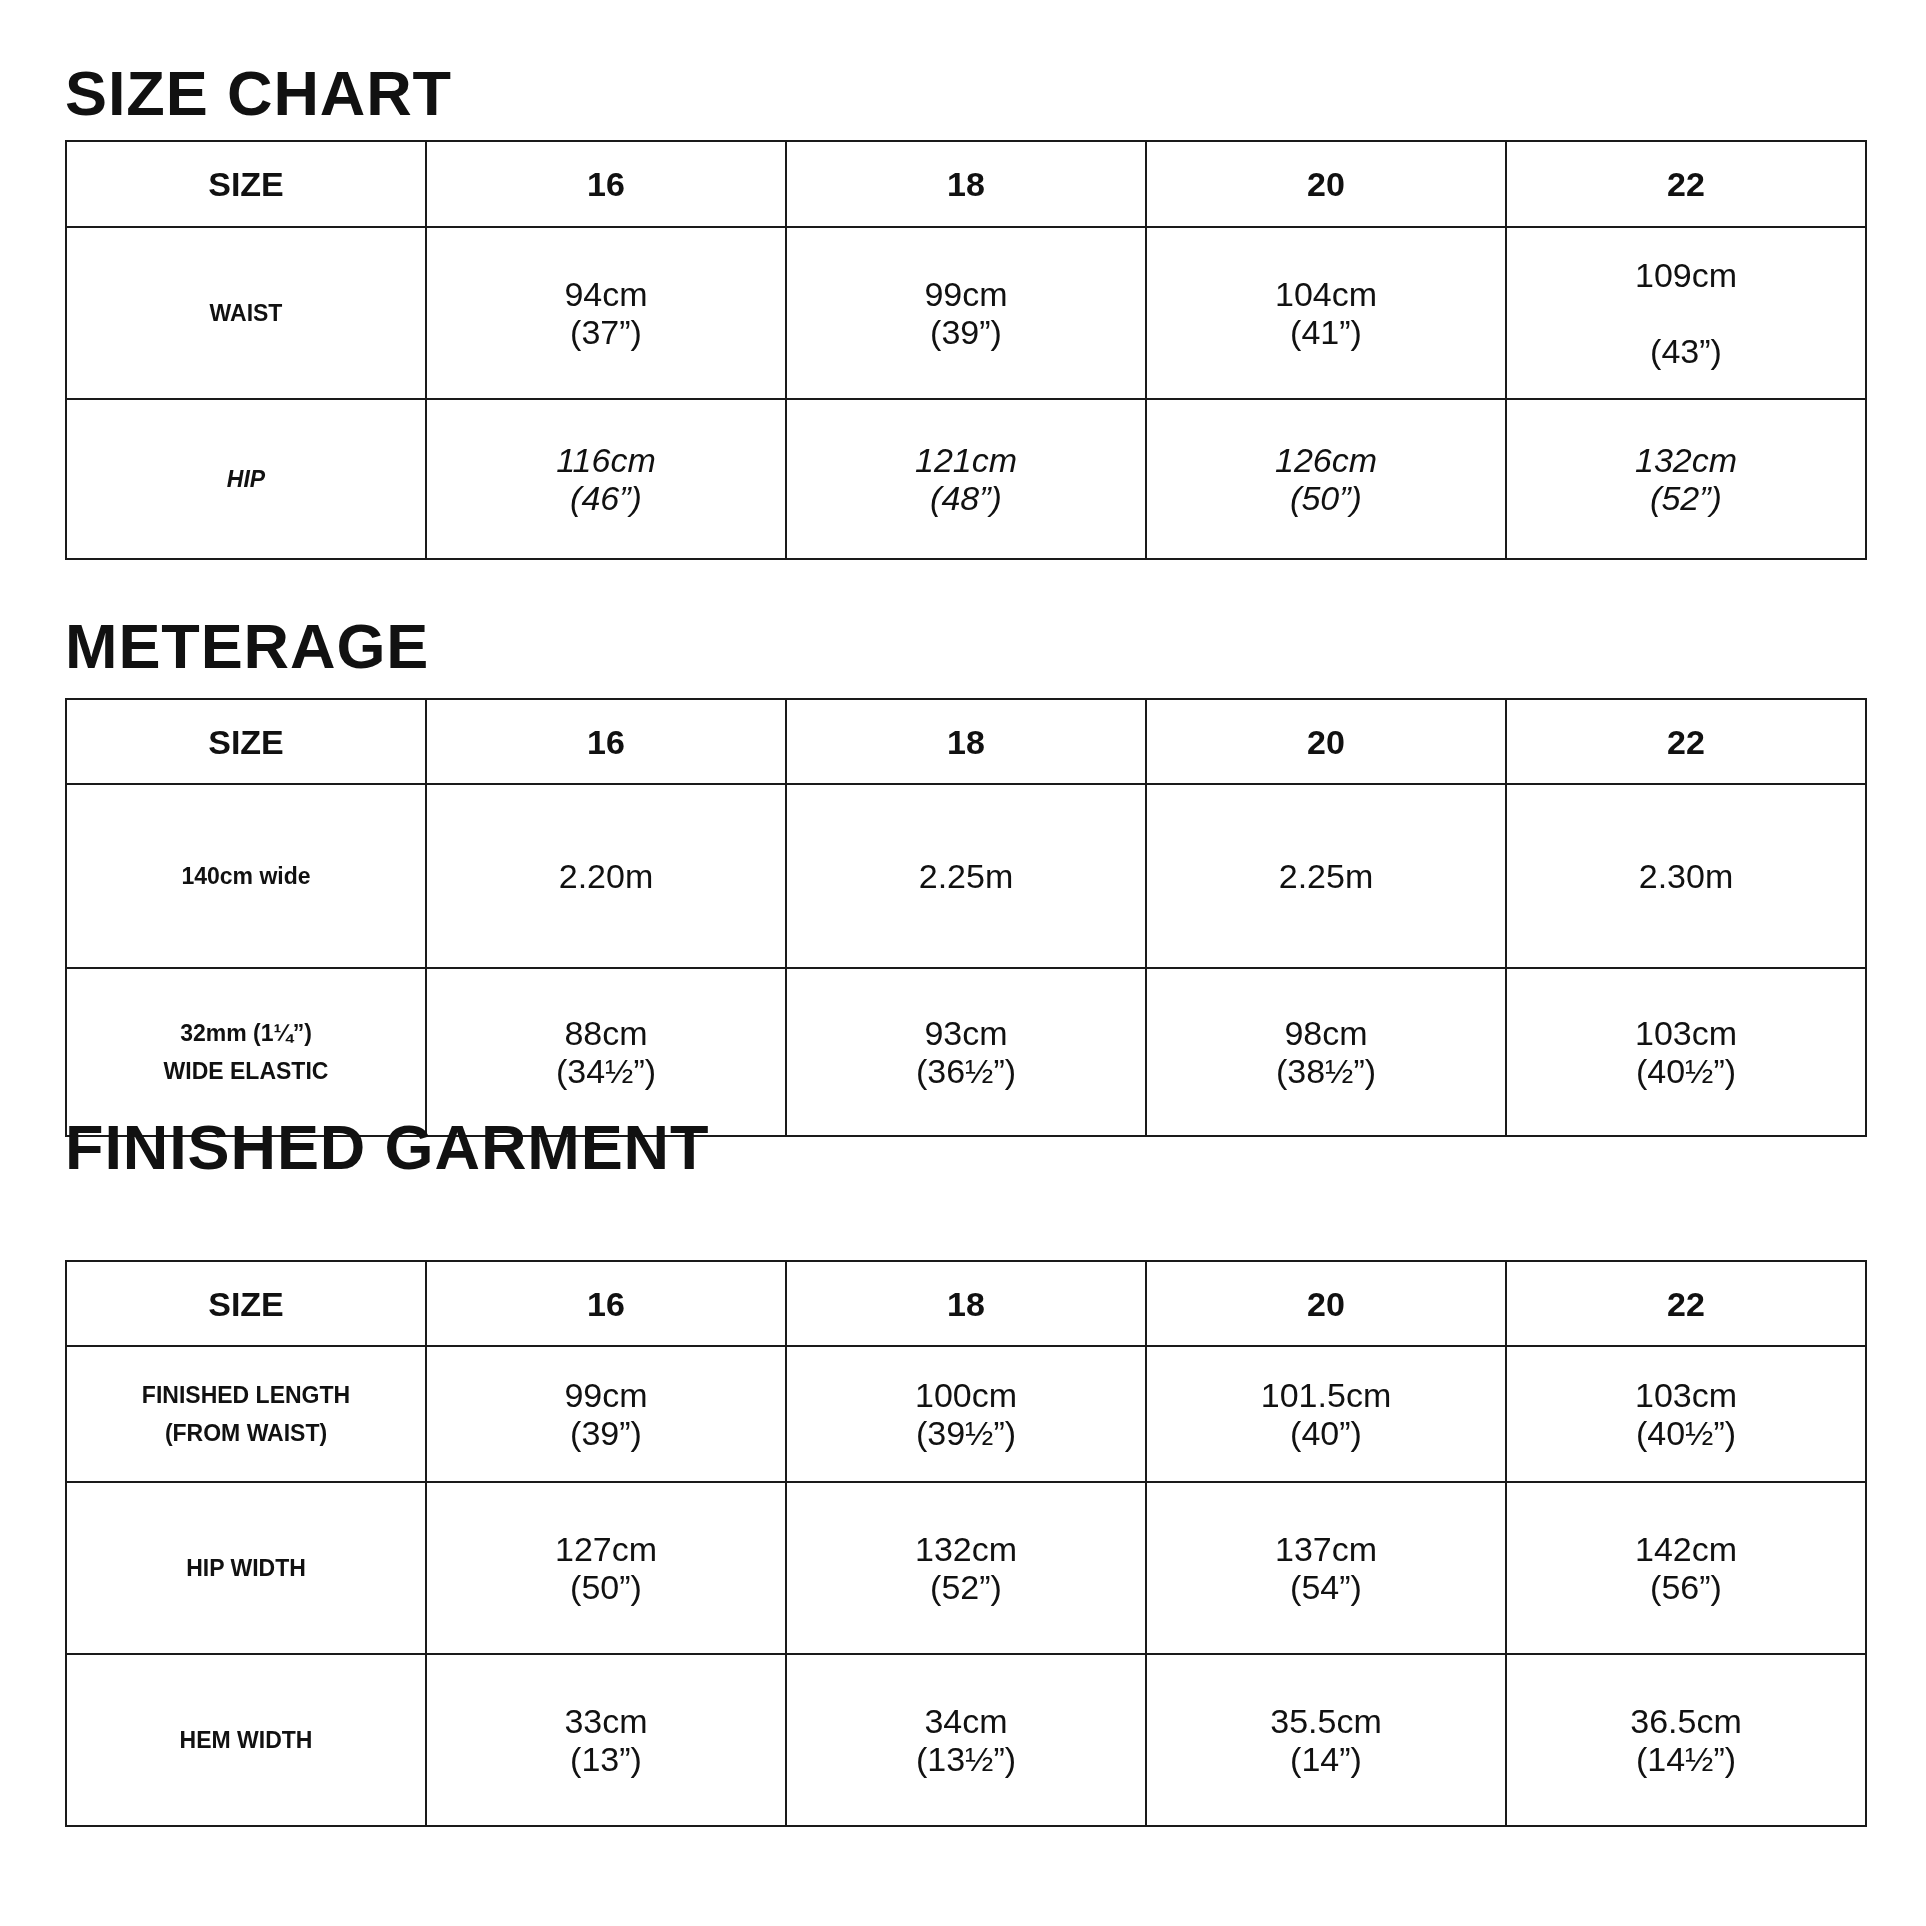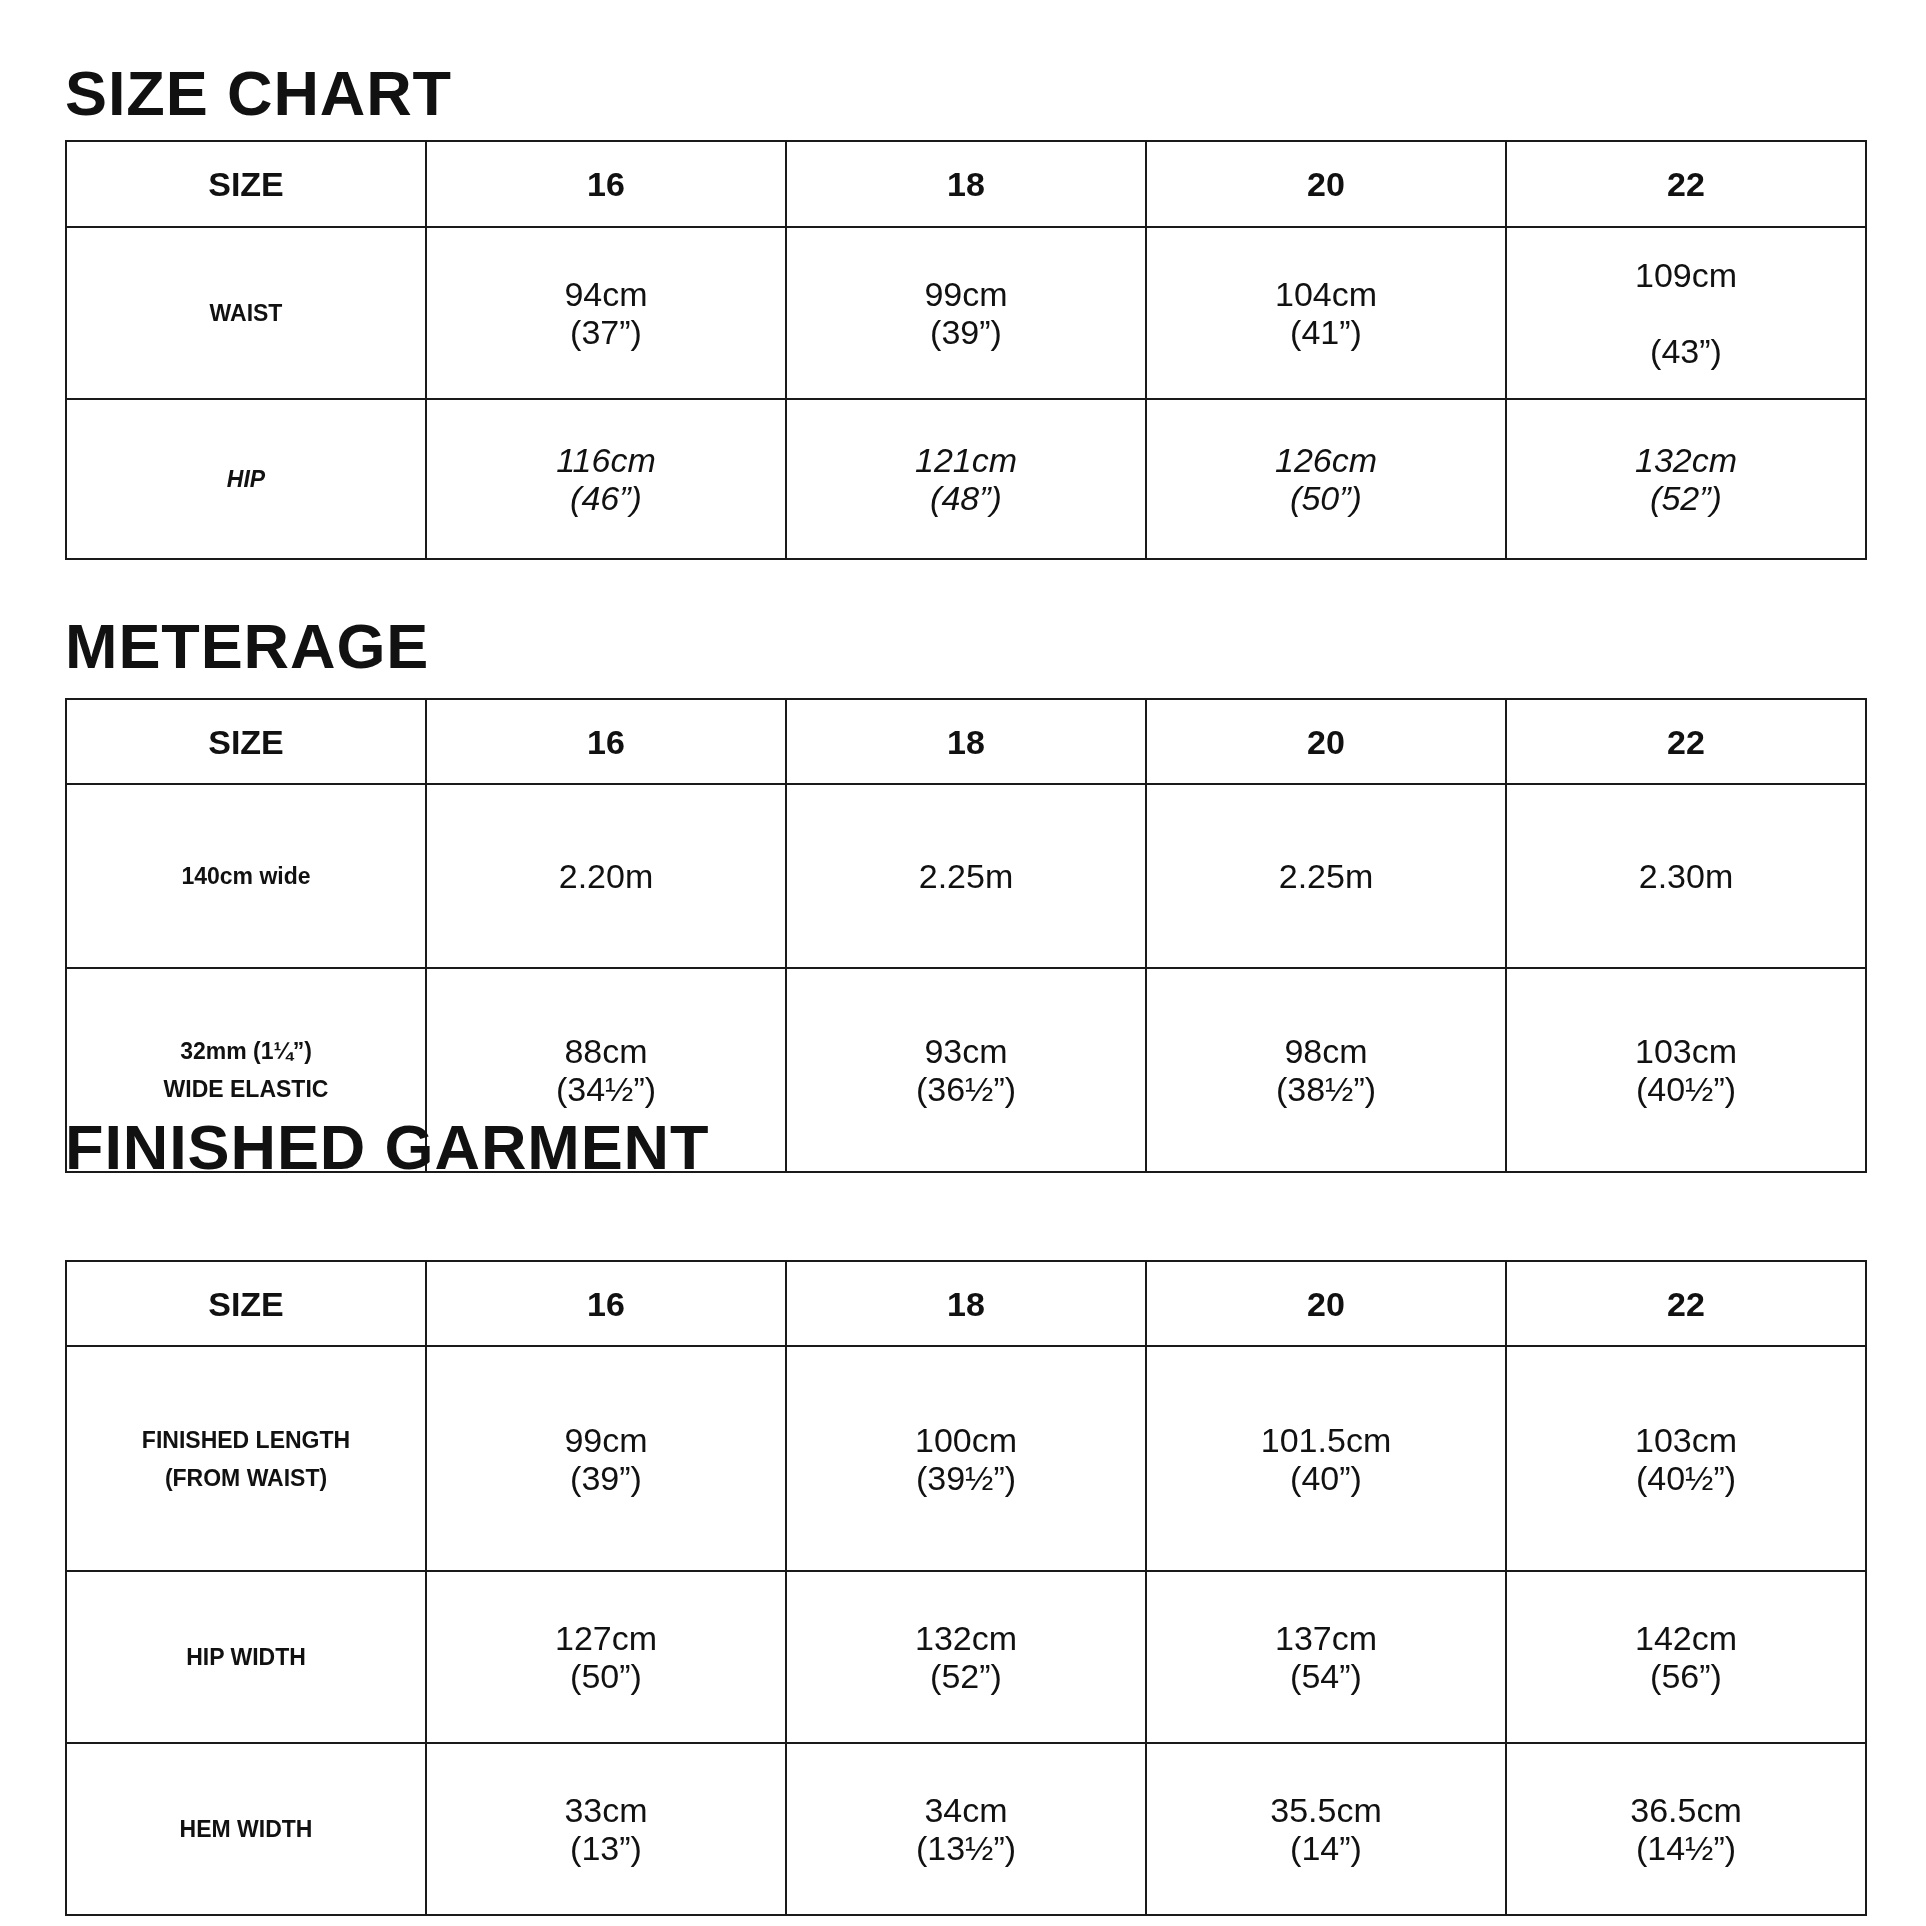--- a/index.html
+++ b/index.html
@@ -90,21 +90,21 @@
     <td>20</td>
     <td>22</td>
   </tr>
   <tr style="height:184px;">
     <td class="label">140cm wide</td>
     <td>2.20m</td>
     <td>2.25m</td>
     <td>2.25m</td>
     <td>2.30m</td>
   </tr>
-  <tr style="height:204px;">
+  <tr style="height:168px;">
     <td class="label cell-lines">
           <span>32mm (1¼”)</span>
           <span>WIDE ELASTIC</span>
         </td>
     <td class="cell-lines">
           <span>88cm</span>
           <span>(34½”)</span>
         </td>
     <td class="cell-lines">
           <span>93cm</span>
@@ -132,21 +132,21 @@
       <col style="width:360px">
     </colgroup>
   <tbody>
       <tr class="head" style="height:85px;">
     <td>SIZE</td>
     <td>16</td>
     <td>18</td>
     <td>20</td>
     <td>22</td>
   </tr>
-  <tr style="height:225px;padding-left:32px;">
+  <tr style="height:136px;padding-left:32px;">
     <td class="label cell-lines">
           <span>FINISHED LENGTH</span>
           <span>(FROM WAIST)</span>
         </td>
     <td class="cell-lines">
           <span>99cm</span>
           <span>(39”)</span>
         </td>
     <td class="cell-lines">
           <span>100cm</span>

